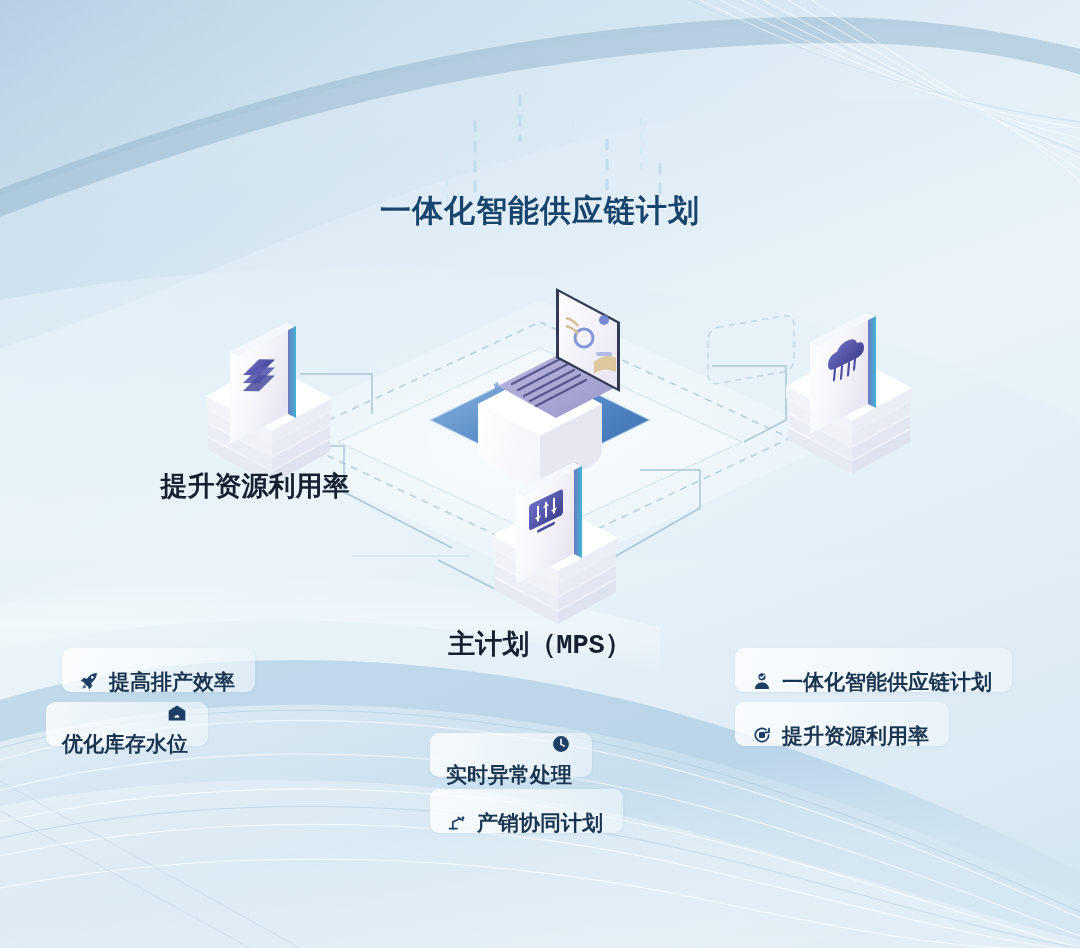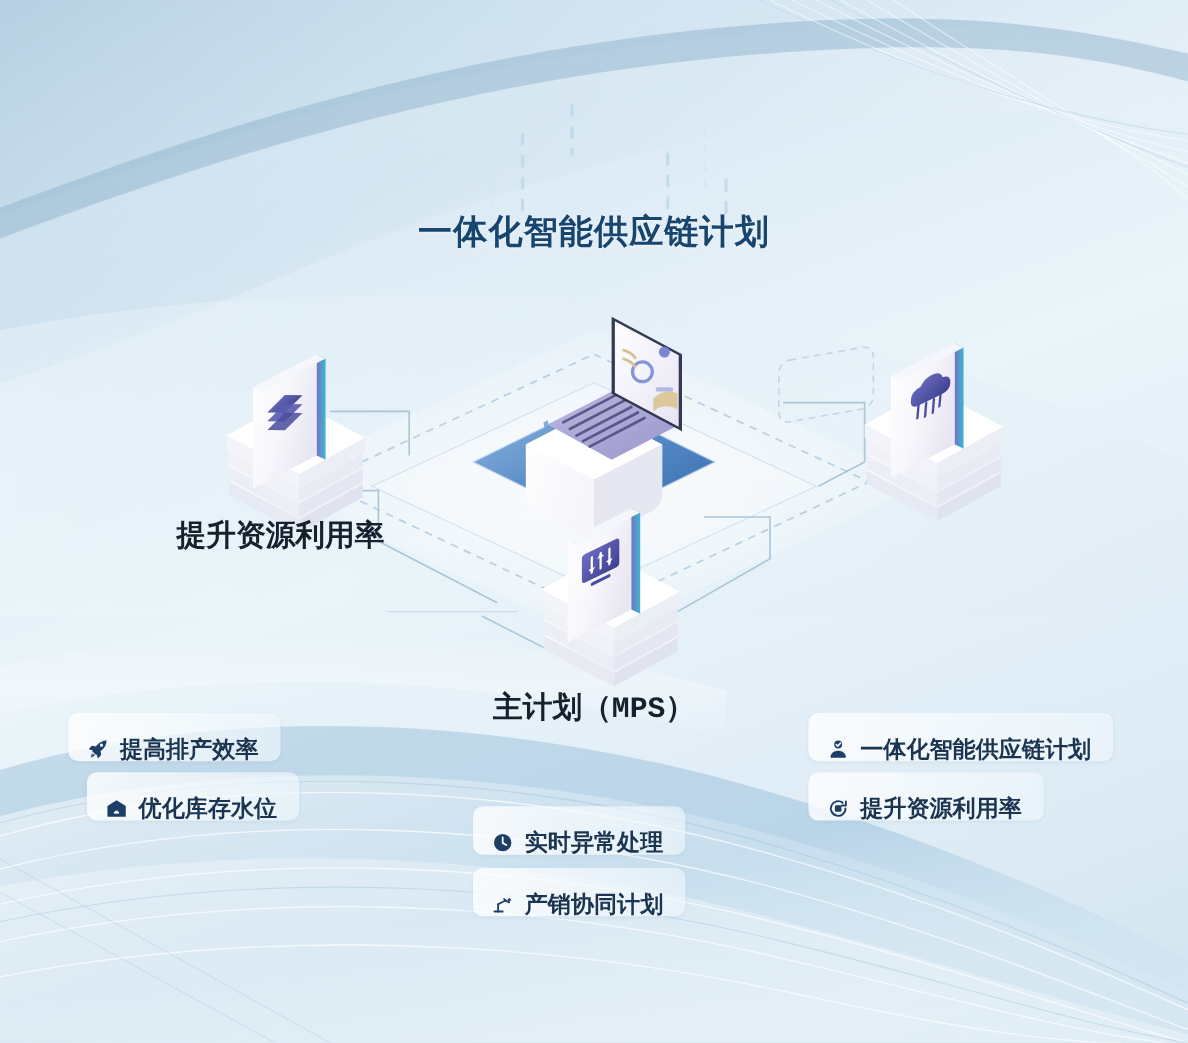--- a/index.html
+++ b/index.html
@@ -52,22 +52,22 @@
     height:44px;padding:0 20px 0 16px;border-radius:9px;
     background:linear-gradient(100deg,rgba(255,255,255,.80),rgba(239,247,252,.62));
     box-shadow:0 1px 3px rgba(120,155,185,.13);
     color:#1b3550;font-size:21px;font-weight:bold;white-space:nowrap;
   }
   .pill .ico{display:flex;align-items:center;justify-content:center;width:22px;height:22px;flex:0 0 22px;}
   .pill .ico svg{display:block;}
   .pill .txt{line-height:1;}
 
   #pill-0{left:62px;top:648px;}
-  #pill-1{left:79px;top:702px;}
-  #pill-2{left:430px;top:733px;}
+  #pill-1{left:46px;top:702px;flex-direction:column;}
+  #pill-2{left:430px;top:733px;flex-direction:column;}
   #pill-3{left:430px;top:789px;}
   #pill-4{left:735px;top:648px;}
   #pill-5{left:735px;top:702px;}
 </style>
 </head>
 <body>
 
 <div id="stage">
 
   <div class="bg-layer">

